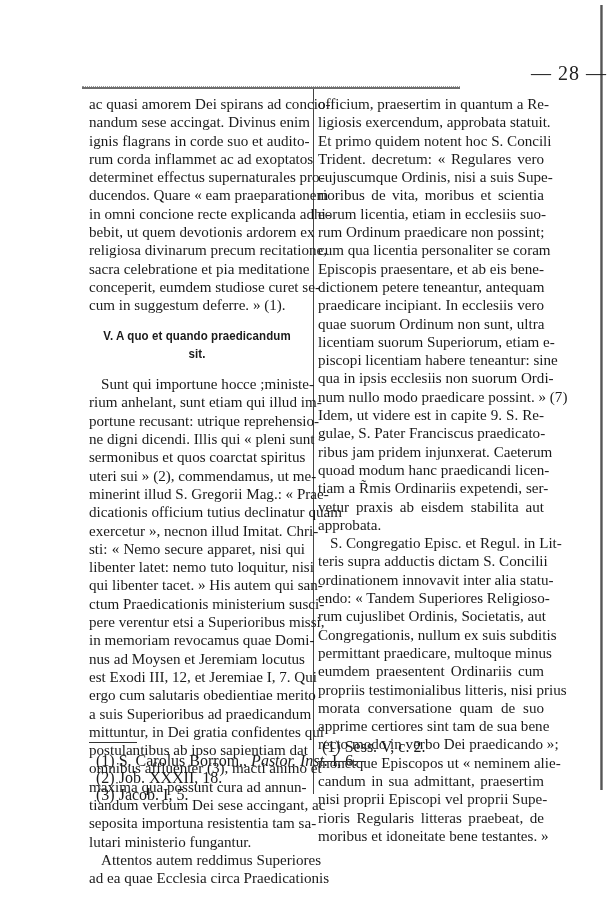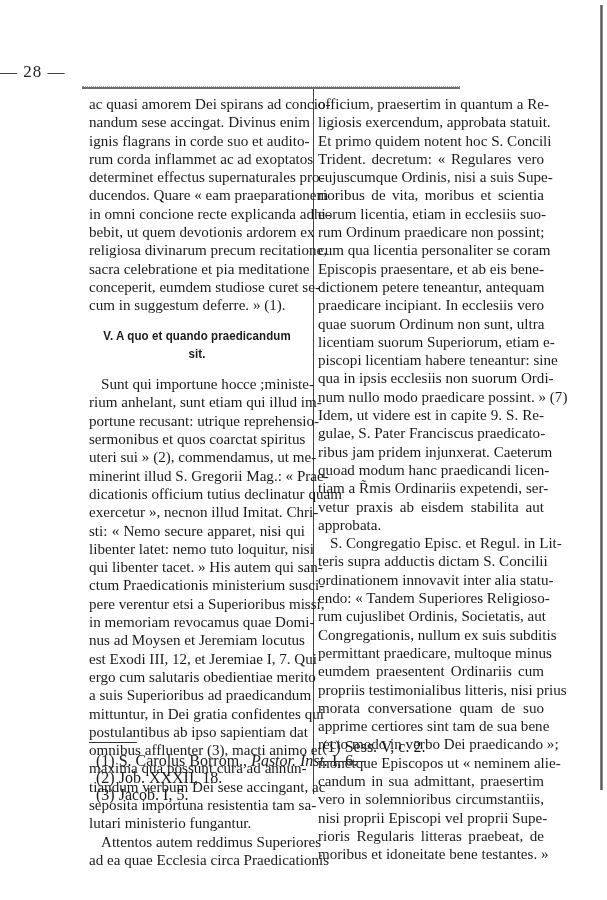--- a/index.html
+++ b/index.html
@@ -5,22 +5,22 @@
   html, body { margin: 0; padding: 0; }
   body {
     width: 607px; height: 900px; background: #ffffff; position: relative; overflow: hidden;
     font-family: "Liberation Serif", "DejaVu Serif", serif; color: #1a1a1a;
   }
   .edge-line {
     position: absolute; left: 600px; top: 5px; width: 3px; height: 785px;
     background: linear-gradient(to right, #9a9a9a, #555 50%, #aaa);
   }
   .page-number {
-    position: absolute; top: 62px; left: 0; width: 607px; text-align: left;
-    font-size: 17px; letter-spacing: 1px; color: #222;
+    position: absolute; top: 62px; left: 0; width: 607px; text-align: right;
+    font-size: 20px; letter-spacing: 1px; color: #222;
   }
   .header-rule {
     position: absolute; top: 87px; left: 82px; width: 378px; height: 0;
     border-top: 2px solid #555; opacity: 0.85;
   }
   .header-rule2 {
     position: absolute; top: 86px; left: 82px; width: 378px; height: 0;
     border-top: 1px dotted #999;
   }
   .col-divider {
@@ -74,20 +74,21 @@
       <span class="line">religiosa divinarum precum recitatione,</span>
       <span class="line">sacra celebratione et pia meditatione</span>
       <span class="line">conceperit, eumdem studiose curet se-</span>
       <span class="line last">cum in suggestum deferre. » (1).</span>
     </div>
   <div class="heading">V. A quo et quando praedicandum sit.</div>
   <div id="left-p2">
       <span class="line indent">Sunt qui importune hocce ;ministe-</span>
       <span class="line">rium anhelant, sunt etiam qui illud im-</span>
       <span class="line">portune recusant: utrique reprehensio-</span>
+      <span class="line">ne digni dicendi. Illis qui « pleni sunt</span>
       <span class="line">sermonibus et quos coarctat spiritus</span>
       <span class="line">uteri sui » (2), commendamus, ut me-</span>
       <span class="line">minerint illud S. Gregorii Mag.: « Prae-</span>
       <span class="line">dicationis officium tutius declinatur quam</span>
       <span class="line">exercetur », necnon illud Imitat. Chri-</span>
       <span class="line">sti: « Nemo secure apparet, nisi qui</span>
       <span class="line">libenter latet: nemo tuto loquitur, nisi</span>
       <span class="line">qui libenter tacet. » His autem qui san-</span>
       <span class="line">ctum Praedicationis ministerium susci-</span>
       <span class="line">pere verentur etsi a Superioribus missi,</span>
@@ -152,21 +153,20 @@
       <span class="line">rum cujuslibet Ordinis, Societatis, aut</span>
       <span class="line">Congregationis, nullum ex suis subditis</span>
       <span class="line">permittant praedicare, multoque minus</span>
       <span class="line">eumdem praesentent Ordinariis cum</span>
       <span class="line">propriis testimonialibus litteris, nisi prius</span>
       <span class="line">morata conversatione quam de suo</span>
       <span class="line">apprime certiores sint tam de sua bene</span>
       <span class="line">recto modo in verbo Dei praedicando »;</span>
       <span class="line">monetque Episcopos ut « neminem alie-</span>
       <span class="line">candum in sua admittant, praesertim</span>
-      <span class="line">vero in solemnioribus circumstantiis,</span>
       <span class="line">nisi proprii Episcopi vel proprii Supe-</span>
       <span class="line">rioris Regularis litteras praebeat, de</span>
       <span class="line last">moribus et idoneitate bene testantes. »</span>
     </div>
 
 </div>
 
 <div class="fn-rule" style="left:318px; top:761px;"></div>
 <div class="footnotes" style="left:322px; top:738px;" id="right-fns">
     <span class="fn"><span>(1)</span> <span>Sess. V, c. 2.</span></span>

